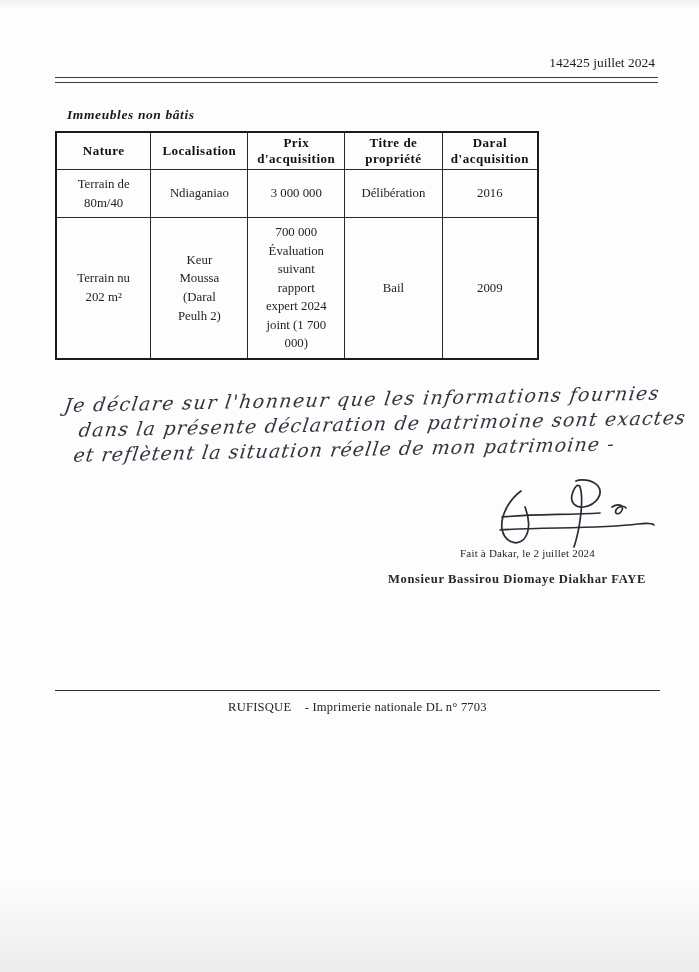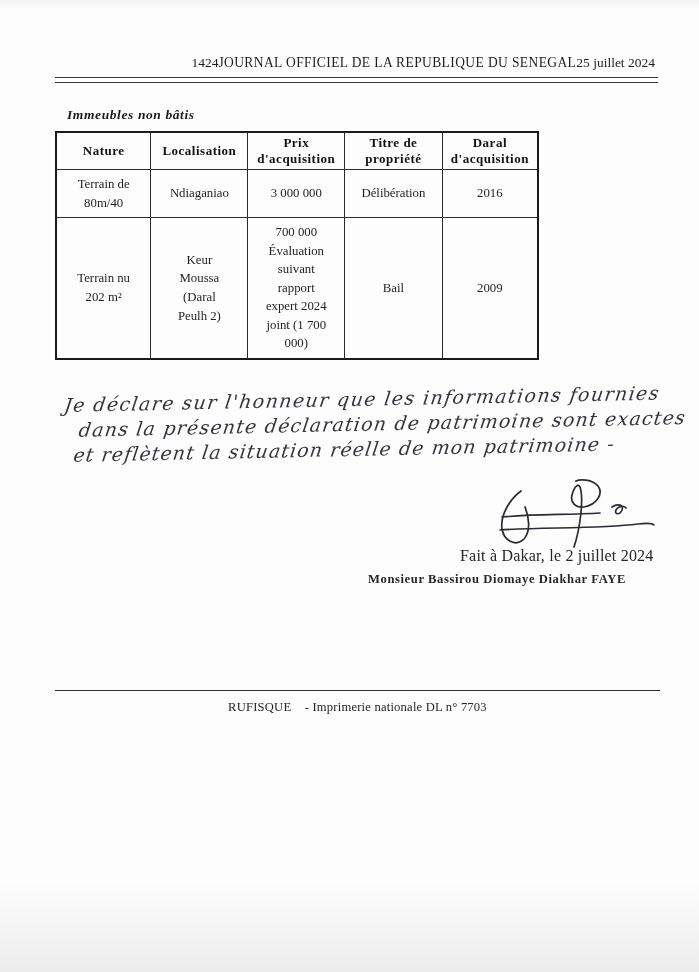--- a/index.html
+++ b/index.html
@@ -80,24 +80,24 @@
   .hw-1{font-size:19px;letter-spacing:1.4px;margin-left:4px;}
   .hw-2{font-size:19px;letter-spacing:1.2px;margin-left:22px;margin-top:3px;}
   .hw-3{font-size:19px;letter-spacing:1.1px;margin-left:20px;margin-top:3px;}
   
   .signature{
     position:absolute;left:488px;top:477px;width:172px;height:78px;
   }
   
   .place-date{
     position:absolute;left:460px;top:547px;width:200px;
-    font-size:16px;color:#26262b;letter-spacing:0.2px;
+    font-size:11px;color:#26262b;letter-spacing:0.2px;
   }
   .signatory{
-    position:absolute;left:368px;top:572px;width:292px;
+    position:absolute;left:388px;top:572px;width:292px;
     font-size:12.6px;font-weight:bold;color:#26262b;letter-spacing:0.6px;
   }
   .annex-note{
     position:absolute;left:63px;top:626px;
     font-family:"Liberation Sans","DejaVu Sans",sans-serif;
     font-weight:bold;font-style:italic;font-size:12px;color:#2b2b2b;
     letter-spacing:0.2px;
   }
   
   .footer-rule{
@@ -110,21 +110,20 @@
     white-space:pre;letter-spacing:0.2px;
   }
 </style>
 </head>
 <body>
 
 <div class="page">
 
   <div class="jo-header">
     <span>1424</span>
-    <span class="jo-title">JOURNAL OFFICIEL DE LA REPUBLIQUE DU SENEGAL</span>
     <span>25 juillet 2024</span>
   </div>
   <div class="double-rule"></div>
 
   <div class="section-title">Immeubles non bâtis</div>
 
   <table class="assets">
     <thead>
       <tr>
         <th style="width:19.6%">Nature</th>

